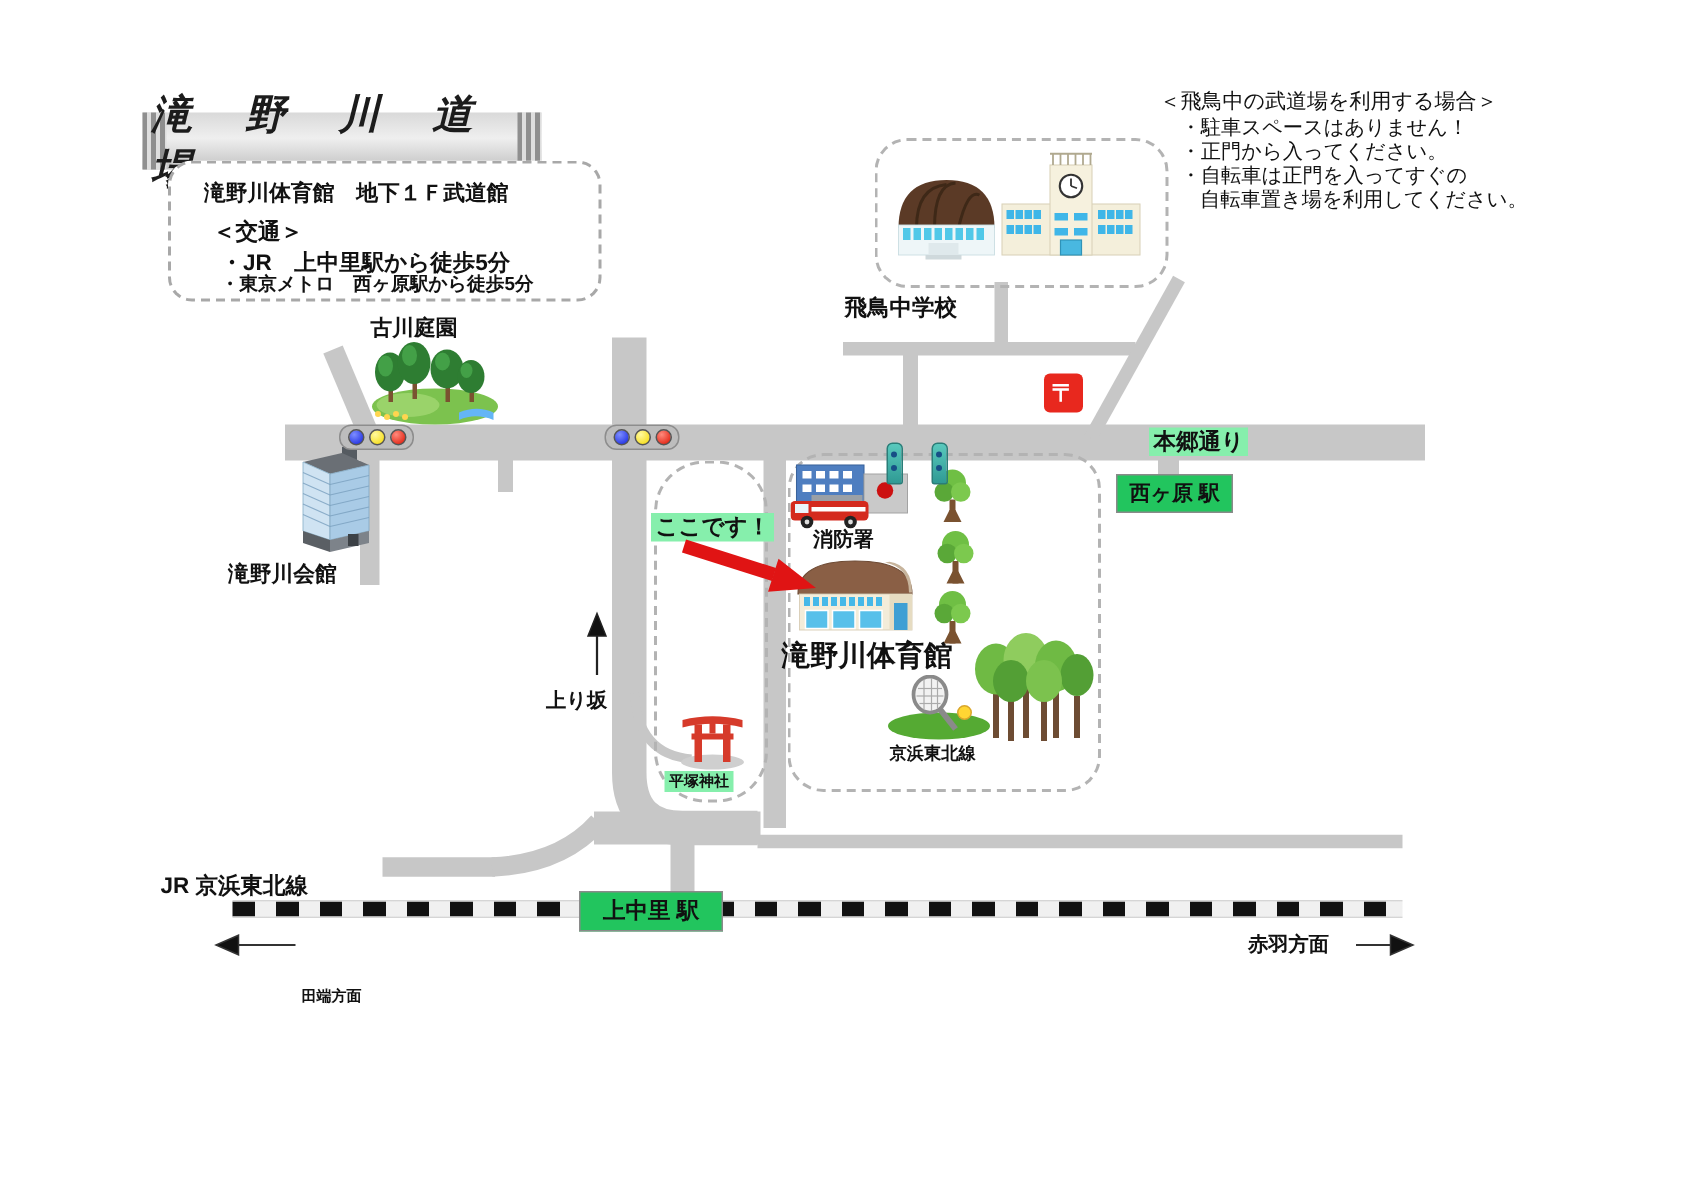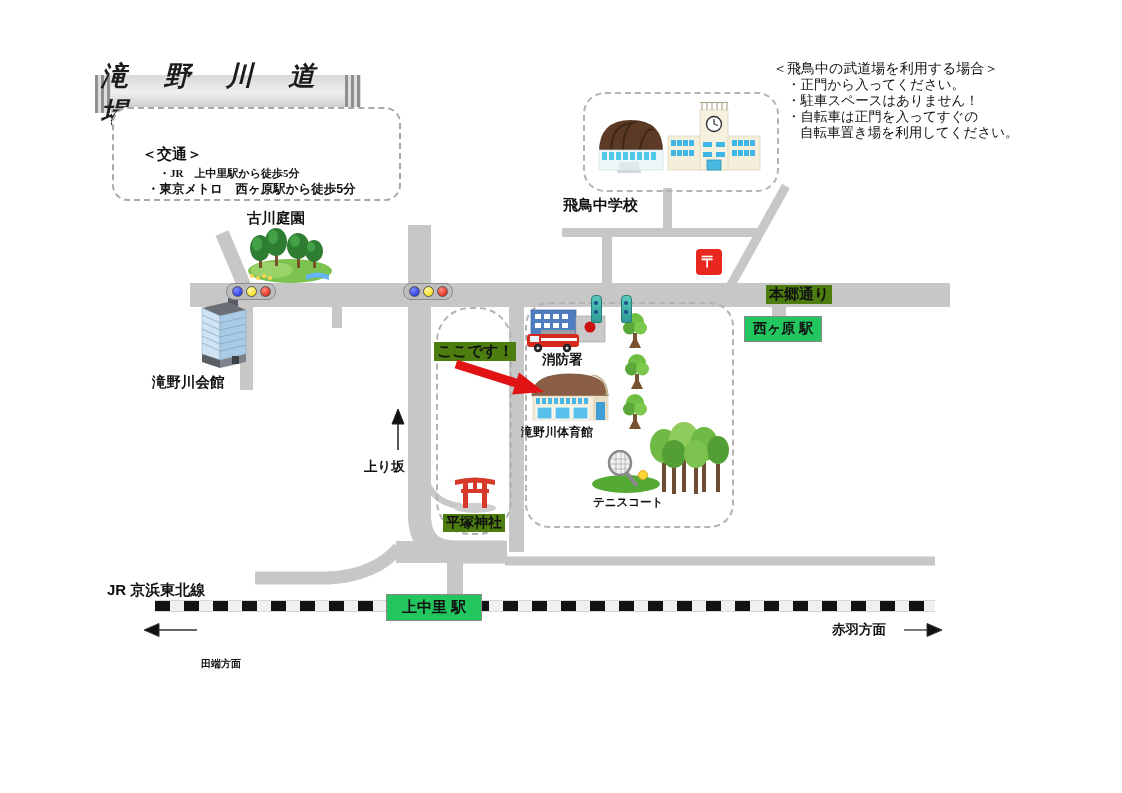--- a/index.html
+++ b/index.html
@@ -1,36 +1,36 @@
 <!DOCTYPE html>
 <html><head>
 <meta charset="utf-8">
 <style>
   html,body{margin:0;padding:0;background:#fff;}
   #canvas{position:relative;width:1122px;height:793px;background:#fff;overflow:hidden;
           font-family:"Liberation Sans",sans-serif;color:#111;}
   .abs{position:absolute;}
   .lbl{position:absolute;font-weight:bold;white-space:nowrap;z-index:4;}
-  .whitebg{background:#4d7c0f;padding:0 3px;}
+  .whitebg{background:#86efac;padding:0 3px;}
   .dashedbox{position:absolute;border:2px dashed #b3b3b3;background:transparent;z-index:2;}
   
   #banner{left:95px;top:63px;width:266px;height:38px;z-index:4;
           background:linear-gradient(180deg,#d9d9d9,#efefef 45%,#c2c2c2);
           display:flex;align-items:center;justify-content:center;margin-top:12px;}
   #banner:before,#banner:after{content:"";position:absolute;top:0;bottom:0;width:16px;
           background:repeating-linear-gradient(90deg,#8f8f8f 0 3px,#dedede 3px 6px);}
   #banner:before{left:0;} #banner:after{right:0;}
   #banner .t{font-family:"DejaVu Serif",serif;font-style:italic;font-weight:bold;
           font-size:27px;letter-spacing:13px;color:#1c1c1c;transform:translateX(6px);}
   
   #infobox{left:112px;top:107px;width:285px;height:90px;border:2px dashed #a8a8a8;
            border-radius:16px;z-index:4;background:#fff;}
   #infobox .l1{position:absolute;left:22px;top:10px;font-size:14.5px;font-weight:bold;}
   #infobox .l2{position:absolute;left:28px;top:36px;font-size:15px;font-weight:bold;}
-  #infobox .l3{position:absolute;left:45px;top:57px;font-size:11px;font-weight:bold;font-family:Liberation Serif, serif;}
+  #infobox .l3{position:absolute;left:33px;top:57px;font-size:15px;font-weight:bold;}
   #infobox .l4{position:absolute;left:33px;top:72px;font-size:12.5px;font-weight:bold;}
   
   #notice{left:773px;top:61px;width:300px;z-index:4;font-family:"Liberation Serif",serif;
           font-size:13.5px;line-height:16px;}
   #notice .h{font-size:14px;}
   #notice .i{padding-left:14px;}
   #notice .i2{padding-left:27px;}
   .stationbox{position:absolute;background:#22c55e;border:1px solid #8a8a8a;
               font-weight:bold;z-index:4;white-space:nowrap;}
   
@@ -99,29 +99,30 @@
   <div class="dashedbox" style="left:436px;top:307px;width:72px;height:224px;border-radius:34px;"></div>
   <div class="dashedbox" style="left:525px;top:302px;width:205px;height:222px;border-radius:24px;"></div>
 
   <div id="railway" class="abs"></div>
 
   <div id="banner" class="abs">
     <span class="t">滝 野 川 道 場</span>
   </div>
 
   <div id="infobox" class="abs">
+    <div class="l1">滝野川体育館　地下１Ｆ武道館</div>
     <div class="l2">＜交通＞</div>
     <div class="l3">・JR　上中里駅から徒歩5分</div>
     <div class="l4">・東京メトロ　西ヶ原駅から徒歩5分</div>
   </div>
 
   <div id="notice" class="abs">
     <div class="h">＜飛鳥中の武道場を利用する場合＞</div>
+    <div class="i">・駐車スペースはありません！</div>
     <div class="i">・正門から入ってください。</div>
-    <div class="i">・駐車スペースはありません！</div>
     <div class="i">・自転車は正門を入ってすぐの</div>
     <div class="i2">自転車置き場を利用してください。</div>
   </div>
 
   <svg class="icon" style="left:593px;top:114px;" width="76" height="64" viewBox="0 0 76 64">
     <path d="M6 38 Q6 6 38 6 Q70 6 70 38 Z" fill="#5b3a26"></path>
     <path d="M18 38 Q18 11 38 9" stroke="#3e2817" stroke-width="2" fill="none"></path>
     <path d="M30 38 Q30 9 44 8" stroke="#3e2817" stroke-width="2" fill="none"></path>
     <path d="M46 38 Q52 12 60 16" stroke="#3e2817" stroke-width="2" fill="none"></path>
     <rect x="6" y="36" width="64" height="20" fill="#eef6f8" stroke="#c9dde2" stroke-width="0.6"></rect>
@@ -362,22 +363,22 @@
     <polygon points="519,372.5 512,394.5 544,392" fill="#e01414"></polygon>
   </svg>
 
   <div class="lbl" style="left:563px;top:196px;font-size:15px;">飛鳥中学校</div>
   <div class="lbl" style="left:247px;top:209px;font-size:14.5px;">古川庭園</div>
   <div class="lbl whitebg" style="left:766px;top:285px;font-size:15px;">本郷通り</div>
   <div class="stationbox" style="left:744px;top:316px;font-size:14px;padding:3px 8px;">西ヶ原 駅</div>
   <div class="lbl" style="left:152px;top:373px;font-size:14.5px;">滝野川会館</div>
   <div class="lbl whitebg" style="left:434px;top:342px;font-size:15px;z-index:5;">ここです！</div>
   <div class="lbl" style="left:542px;top:351px;font-size:13.5px;">消防署</div>
-  <div class="lbl" style="left:521px;top:424px;font-size:12px;">滝野川体育館</div>
-  <div class="lbl" style="left:593px;top:495px;font-size:11.5px;">テニスコート</div>
-  <div class="lbl whitebg" style="left:443px;top:514px;font-size:14px;text-align:center;">平塚神社</div>
+  <div class="lbl" style="left:521px;top:424px;font-size:19px;">滝野川体育館</div>
+  <div class="lbl" style="left:593px;top:495px;font-size:11.5px;">京浜東北線</div>
+  <div class="lbl whitebg" style="left:443px;top:514px;font-size:10px;text-align:center;">平塚神社</div>
   <div class="lbl" style="left:364px;top:458px;font-size:13.5px;">上り坂</div>
   <div class="lbl" style="left:107px;top:581px;font-size:15px;">JR 京浜東北線</div>
   <div class="stationbox" style="left:386px;top:594px;font-size:15px;padding:3px 15px;">上中里 駅</div>
   <div class="lbl" style="left:201px;top:621px;font-size:10px;margin-top:36px;">田端方面</div>
   <div class="lbl" style="left:832px;top:621px;font-size:13.5px;">赤羽方面</div>
 
 </div>
 
 </body></html>

